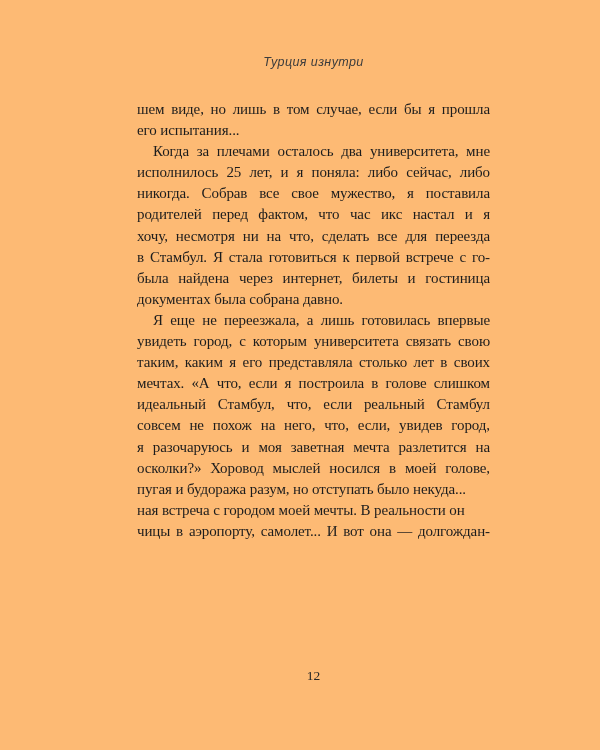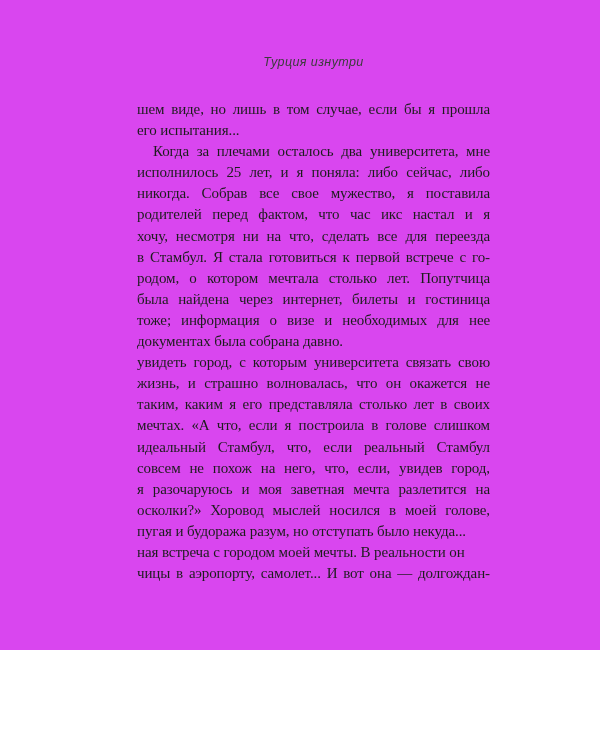--- a/index.html
+++ b/index.html
@@ -3,22 +3,22 @@
 <meta charset="utf-8">
 <style>
   html, body {
     margin: 0;
     padding: 0;
     background: #ffffff;
   }
   .book-page {
     position: relative;
     width: 600px;
-    height: 650px;
-    background: #d946ef;
+    height: 750px;
+    background: #fdba74;
     overflow: hidden;
   }
   .running-header {
     position: absolute;
     top: 55px;
     left: 137px;
     width: 353px;
     text-align: center;
     font-family: "Liberation Sans", "DejaVu Sans", sans-serif;
     font-style: italic;
@@ -70,28 +70,26 @@
         <div class="text-line j">шем виде, но лишь в том случае, если бы я прошла</div>
         <div class="text-line">его испытания...</div>
       </div>
       <div class="paragraph">
         <div class="text-line j indent">Когда за плечами осталось два университета, мне</div>
         <div class="text-line j">исполнилось 25 лет, и я поняла: либо сейчас, либо</div>
         <div class="text-line j">никогда. Собрав все свое мужество, я поставила</div>
         <div class="text-line j">родителей перед фактом, что час икс настал и я</div>
         <div class="text-line j">хочу, несмотря ни на что, сделать все для переезда</div>
         <div class="text-line j">в Стамбул. Я стала готовиться к первой встрече с го-</div>
-        <div class="text-line j">родом, о котором мечтала столько лет. Попутчица</div>
         <div class="text-line j">была найдена через интернет, билеты и гостиница</div>
-        <div class="text-line j">тоже; информация о визе и необходимых для нее</div>
         <div class="text-line">документах была собрана давно.</div>
       </div>
       <div class="paragraph">
+        <div class="text-line j indent">Я еще не переезжала, а лишь готовилась впервые</div>
         <div class="text-line j">увидеть город, с которым университета связать свою</div>
-        <div class="text-line j">жизнь, и страшно волновалась, что он окажется не</div>
         <div class="text-line j">таким, каким я его представляла столько лет в своих</div>
         <div class="text-line j">мечтах. «А что, если я построила в голове слишком</div>
         <div class="text-line j">идеальный Стамбул, что, если реальный Стамбул</div>
         <div class="text-line j">совсем не похож на него, что, если, увидев город,</div>
         <div class="text-line j">я разочаруюсь и моя заветная мечта разлетится на</div>
         <div class="text-line j">осколки?» Хоровод мыслей носился в моей голове,</div>
         <div class="text-line">пугая и будоража разум, но отступать было некуда...</div>
       </div>
       <div class="paragraph">
         <div class="text-line">ная встреча с городом моей мечты. В реальности он</div>

